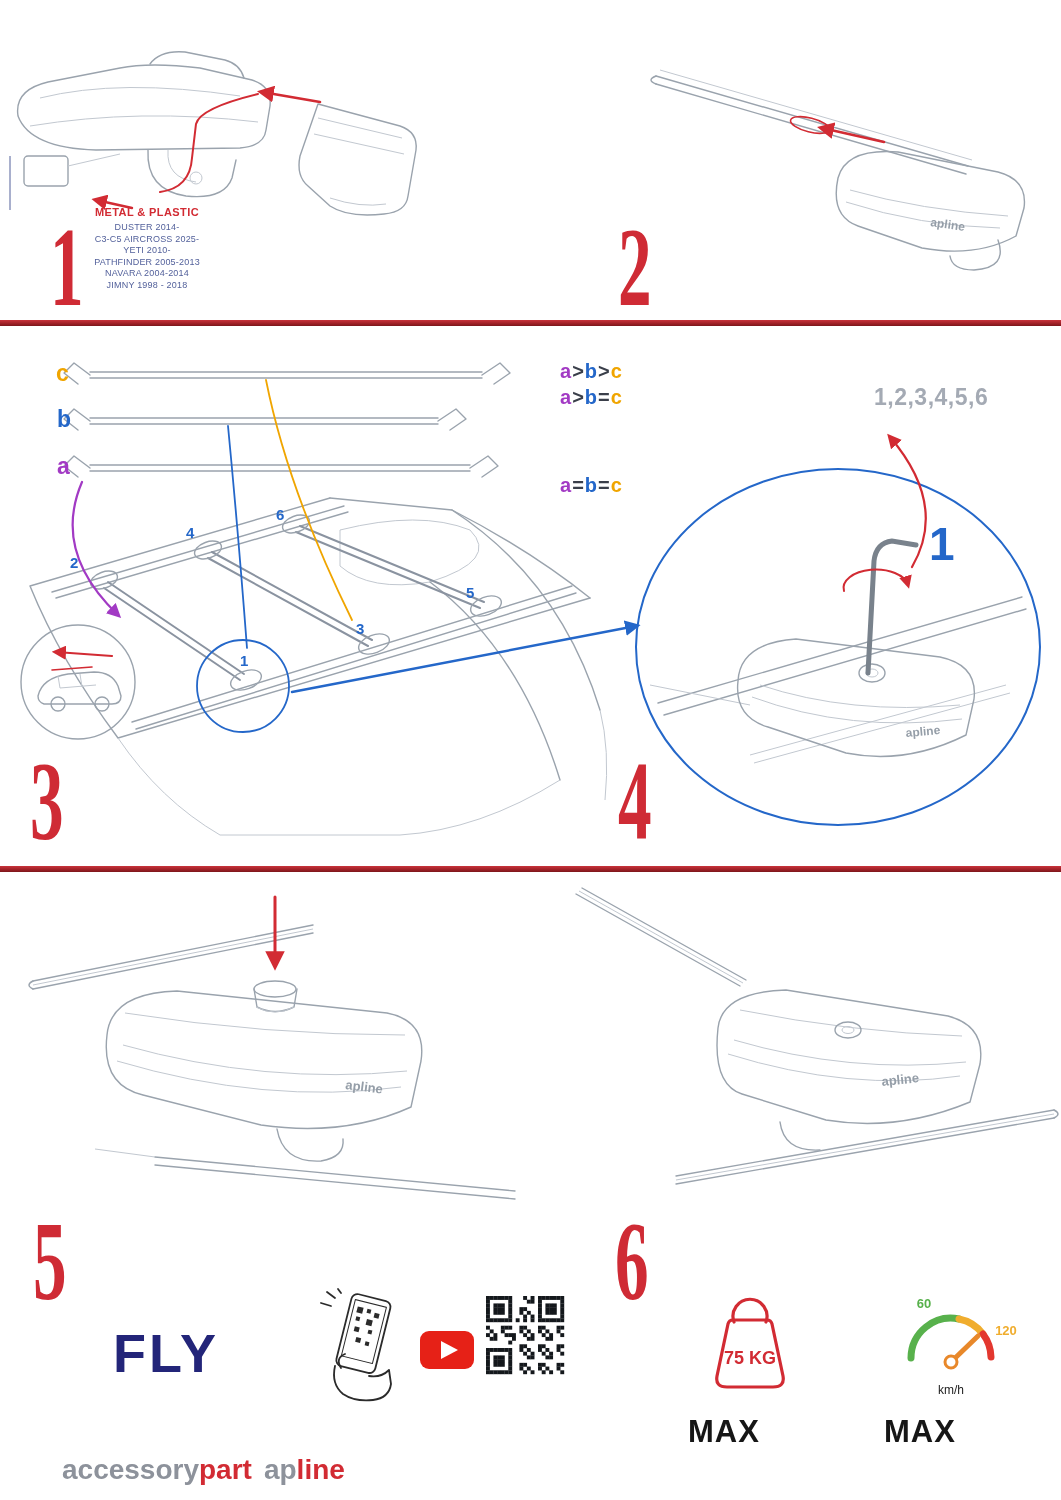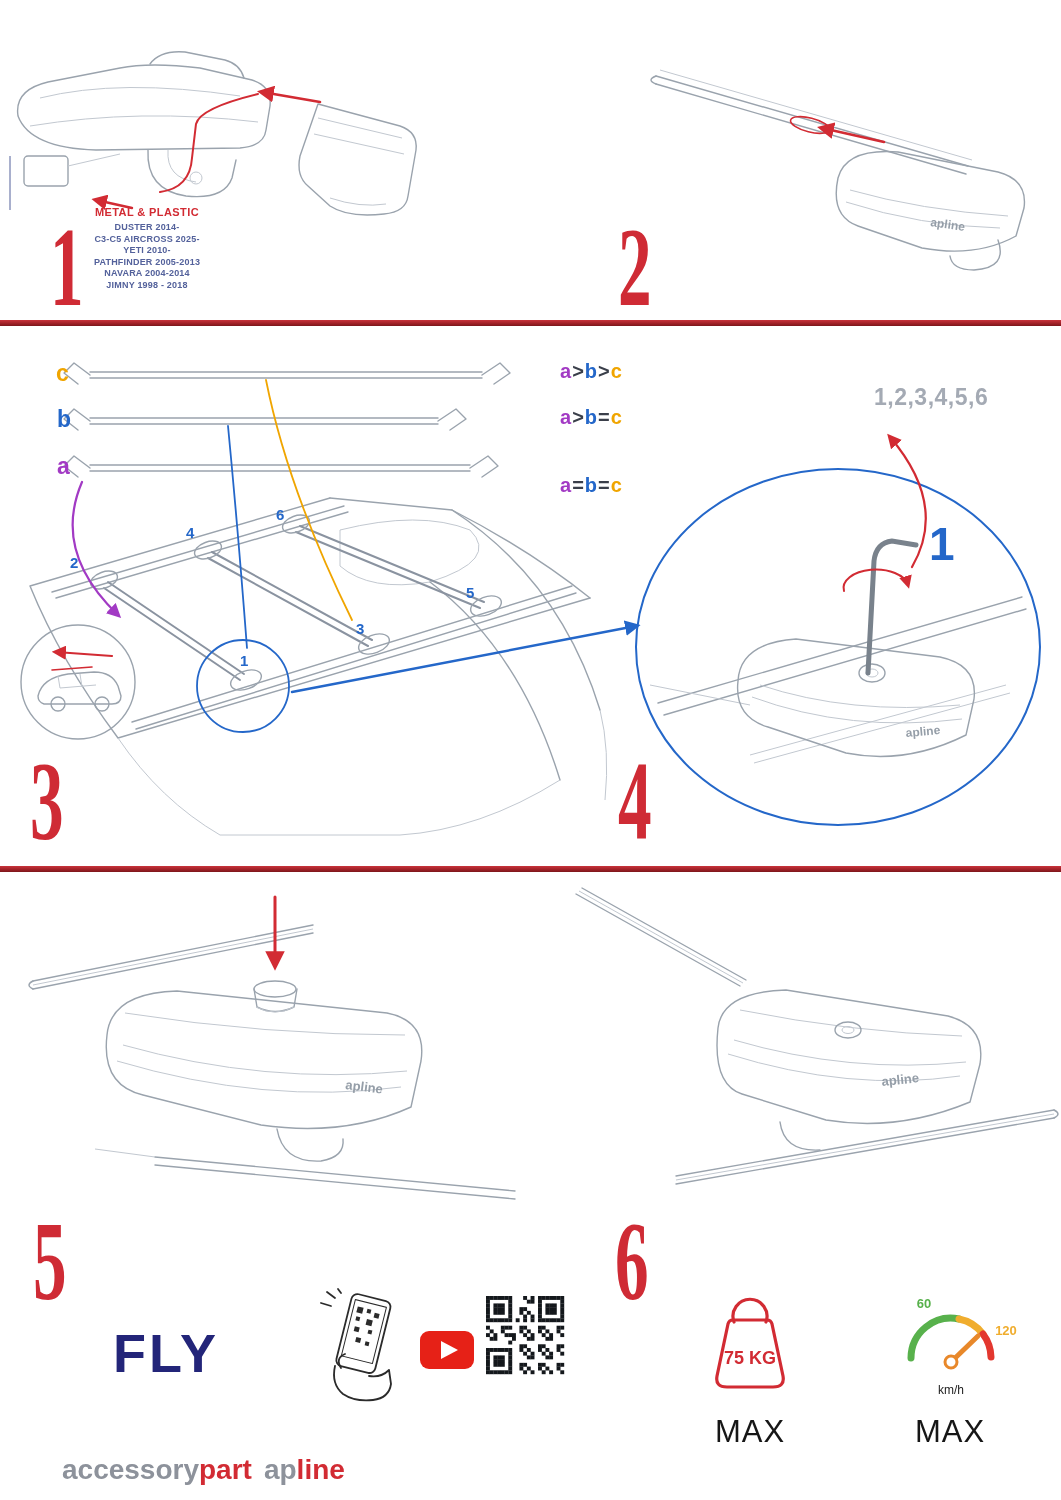--- a/index.html
+++ b/index.html
@@ -1,31 +1,31 @@
 <!DOCTYPE html>
 <html><head>
 <meta charset="utf-8">
 <style>
   html,body{margin:0;padding:0;background:#fff}
   #page{position:relative;width:1061px;height:1500px;background:#fff;font-family:"Liberation Sans",sans-serif;overflow:hidden}
   .divider{position:absolute;left:0;width:1061px;height:6px;background:linear-gradient(180deg,#c9333b 0%,#9e2026 60%,#7c161b 100%)}
   .stepnum{position:absolute;color:#cf2b35;font-family:"Liberation Serif",serif;font-size:112px;font-weight:700;line-height:.82;transform:scaleX(.6);transform-origin:left top}
   .caption1{position:absolute;left:58px;top:206px;width:178px;text-align:center}
   .caption1 .material{color:#d22b33;font-size:11px;font-weight:bold;letter-spacing:.4px;margin-bottom:4px}
-  .caption1 .model{display:block;color:#53619b;font-size:9px;font-weight:bold;line-height:11.5px;letter-spacing:.2px}
+  .caption1 .model{display:block;color:#53619b;font-size:9px;font-weight:normal;line-height:11.5px;letter-spacing:.2px}
   .bar-label{position:absolute;font-size:23px;font-weight:bold;line-height:1}
   .cmp{position:absolute;font-size:20px;font-weight:bold;letter-spacing:1px}
   .cmp .a{color:#a23ac4}.cmp .b{color:#2467c9}.cmp .c{color:#f0a500}.cmp .op{color:#3a3f4a}
   .seq{position:absolute;left:874px;top:384px;font-size:23px;font-weight:bold;color:#a4aab4;letter-spacing:.5px}
   .bigone{position:absolute;left:929px;top:517px;font-size:46px;font-weight:bold;color:#2467c9}
   .fly{position:absolute;left:113px;top:1322px;font-size:54px;font-weight:bold;color:#232579;letter-spacing:3px}
   .brandline{position:absolute;left:62px;top:1454px;font-size:28px;font-weight:bold}
   .brandline .g{color:#8d929b}.brandline .r{color:#d22b33}
   .brandline .sp{display:inline-block;width:12px}
-  .max-label{position:absolute;font-size:31px;font-weight:normal;color:#161616;text-align:center;letter-spacing:1px}
+  .max-label{position:absolute;font-size:31px;font-weight:bold;color:#161616;letter-spacing:1px}
   svg.panel{position:absolute;overflow:visible}
   .sk{stroke:#9aa3ad;stroke-width:1.4;fill:none;stroke-linecap:round;stroke-linejoin:round}
   .sk2{stroke:#8a93a0;stroke-width:2;fill:none;stroke-linecap:round;stroke-linejoin:round}
   .skl{stroke:#c2c8d0;stroke-width:1;fill:none}
   .red{stroke:#d22b33;fill:none;stroke-linecap:round}
   .blue{stroke:#2467c9;fill:none;stroke-linecap:round}
   .purple{stroke:#a23ac4;fill:none;stroke-linecap:round}
   .orange{stroke:#f0a500;fill:none;stroke-linecap:round}
   text.num{fill:#2467c9;font-weight:bold;font-size:15px;font-family:"Liberation Sans",sans-serif}
   text.logo{fill:#959ea8;font-weight:bold;font-family:"Liberation Sans",sans-serif}
@@ -164,21 +164,21 @@
       <path class="red" stroke-width="2.2" d="M112,326 L56,322" marker-end="url(#ah-red)"></path>
     </g>
   </svg>
   <span class="bar-label" style="left:56px;top:362px;color:#f0a500">c</span>
   <span class="bar-label" style="left:57px;top:408px;color:#2467c9">b</span>
   <span class="bar-label" style="left:57px;top:455px;color:#a23ac4">a</span>
 
   <div class="cmp" style="left:560px;top:360px">
     <span class="a">a</span><span class="op">&gt;</span><span class="b">b</span><span class="op">&gt;</span><span class="c">c</span>
   </div>
-  <div class="cmp" style="left:560px;top:406px">
+  <div class="cmp" style="left:560px;top:386px">
     <span class="a">a</span><span class="op">&gt;</span><span class="b">b</span><span class="op">=</span><span class="c">c</span>
   </div>
   <div class="cmp" style="left:560px;top:474px">
     <span class="a">a</span><span class="op">=</span><span class="b">b</span><span class="op">=</span><span class="c">c</span>
   </div>
   <div class="stepnum" style="left:30px;top:756px">3</div>
 
   <svg class="panel" style="left:610;top:385" width="451" height="480" viewBox="0 0 451 480">
     <ellipse class="blue" stroke-width="2" cx="228" cy="262" rx="202" ry="178" fill="none"></ellipse>
     <g>

